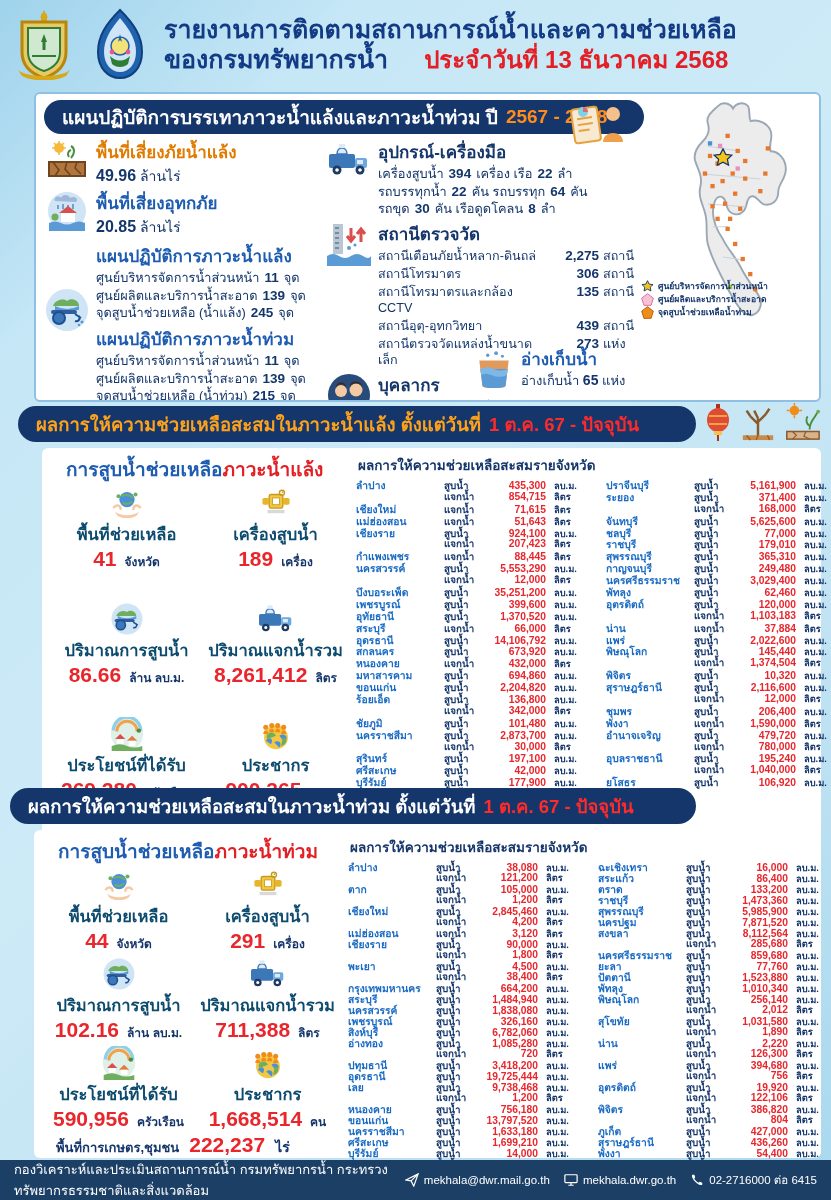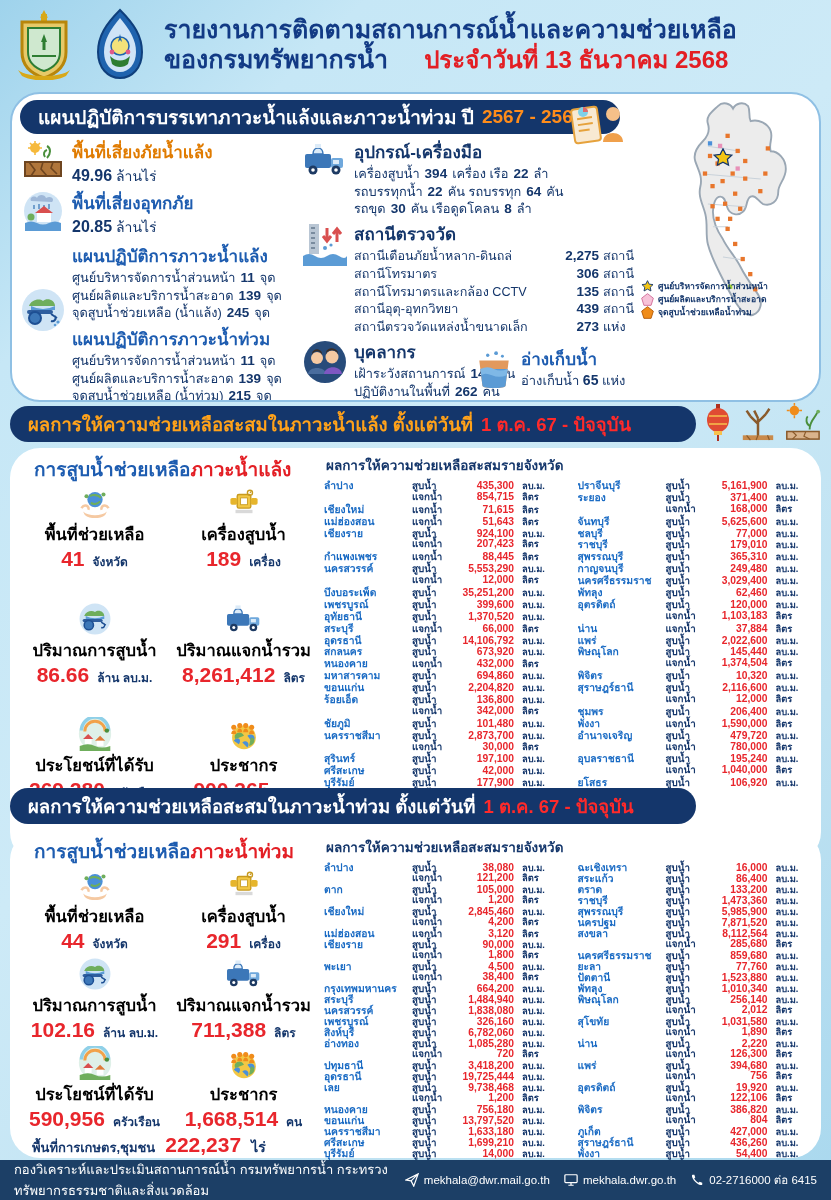--- a/index.html
+++ b/index.html
@@ -8,21 +8,21 @@
        background:linear-gradient(135deg,#9fd3ec 0%,#c6e7f6 18%,#cdeaf7 45%,#bfe2f2 75%,#a9d8ee 100%);}
   .page{position:absolute;inset:0;}
   
   .hdr{position:absolute;top:0;left:0;right:0;height:88px;display:flex;align-items:center;padding:4px 12px;box-sizing:border-box;gap:12px;}
   .logo{width:64px;height:72px;flex:0 0 auto;}
   .titleblock{display:flex;flex-direction:column;line-height:1.22;}
   .t1{font-size:25px;font-weight:800;color:#123a85;}
   .t2{font-size:25px;font-weight:800;color:#123a85;display:flex;gap:36px;align-items:baseline;}
   .tdate{color:#e31e24;font-weight:800;font-size:24px;}
   
-  .card{background:#ffffff;border-radius:30px;position:relative;box-sizing:border-box;}
+  .card{background:#ffffff;border-radius:6px;position:relative;box-sizing:border-box;margin-left:24px;}
   .pill{background:#14366b;border-radius:22px;color:#fff;font-weight:800;display:flex;align-items:center;padding:0 18px;box-sizing:border-box;}
   .s1{position:absolute;top:92px;left:10px;right:10px;height:310px;}
   .s1 .card{height:100%;border:2px solid #8fc0e4;overflow:hidden;}
   .pill1{position:absolute;top:6px;left:8px;width:600px;height:34px;font-size:19px;z-index:4;}
   .pill1 .yrs{color:#ff8c1a;margin-left:8px;font-weight:800;}
   .s1body{position:absolute;top:44px;left:8px;right:180px;bottom:4px;display:flex;gap:4px;}
   .c1{width:278px;flex:0 0 auto;}
   .c2{flex:1;}
   .blk{display:flex;gap:6px;margin-bottom:2px;}
   .bicon{width:46px;flex:0 0 auto;display:flex;align-items:flex-start;justify-content:center;padding-top:2px;}
@@ -40,35 +40,35 @@
   
   .mapcol{position:absolute;top:2px;right:2px;width:178px;bottom:2px;}
   .legend{position:absolute;top:186px;right:2px;width:176px;z-index:5;}
   .legitem{display:flex;align-items:center;gap:4px;font-size:8.6px;color:#14366b;font-weight:700;line-height:1.5;}
   .reservoir{position:absolute;right:178px;bottom:8px;width:168px;z-index:5;display:flex;gap:6px;align-items:center;}
   .res-t{color:#1d5cb0;font-weight:800;font-size:17px;line-height:1.1;}
   .res-l{font-size:13px;color:#14366b;}
   .res-l b{font-size:14px;}
   .doodle{position:absolute;top:8px;right:190px;z-index:5;}
   
-  .s2{position:absolute;top:406px;left:10px;right:10px;height:456px;}
+  .s2{position:absolute;top:406px;left:18px;right:10px;height:456px;}
   .s3{position:absolute;top:788px;left:10px;right:10px;height:370px;}
   .pill2{position:relative;height:36px;width:calc(100% - 125px);font-size:18.5px;border-radius:20px;}
   .pill2 .main-or{color:#ffa21a;}
   .pill2 .main-wh{color:#ffffff;}
   .pill2 .rdate{color:#ff2a2a;margin-left:8px;}
   .decors{position:absolute;top:-4px;right:0;display:flex;gap:6px;z-index:3;}
   .cardbody{position:absolute;top:42px;left:0;right:0;bottom:0;display:flex;padding:6px 10px 4px 10px;box-sizing:border-box;gap:6px;}
   .panel{width:298px;flex:0 0 auto;display:flex;flex-direction:column;}
   .ptitle{font-size:19px;font-weight:800;margin:0 0 2px 14px;}
   .ptitle .pb{color:#1d5cb0;}
   .ptitle .pr{color:#e31e24;}
   .statgrid{display:grid;grid-template-columns:1fr 1fr;row-gap:4px;flex:1;}
   .stat{display:flex;flex-direction:column;align-items:center;justify-content:flex-start;}
-  .stat .slabel{font-size:16.5px;font-weight:800;color:#000000;margin-top:1px;}
+  .stat .slabel{font-size:16.5px;font-weight:800;color:#0c4a6e;margin-top:1px;}
   .stat .snum{display:flex;gap:8px;align-items:baseline;}
   .stat .sval{font-size:21px;font-weight:800;color:#e8262c;}
   .stat .sunit{font-size:12px;font-weight:700;color:#14366b;}
   .agri{display:flex;gap:10px;align-items:baseline;margin:2px 0 2px 12px;}
   .agri .alabel{font-size:13px;font-weight:800;color:#14366b;}
   .agri .aval{font-size:21px;font-weight:800;color:#e8262c;}
   .agri .aunit{font-size:14px;font-weight:700;color:#14366b;}
   .tablearea{flex:1;display:flex;flex-direction:column;}
   .ttitle{font-size:13.5px;font-weight:800;color:#14366b;margin:0 0 1px 2px;}
   .tcols{display:flex;gap:20px;flex:1;}

